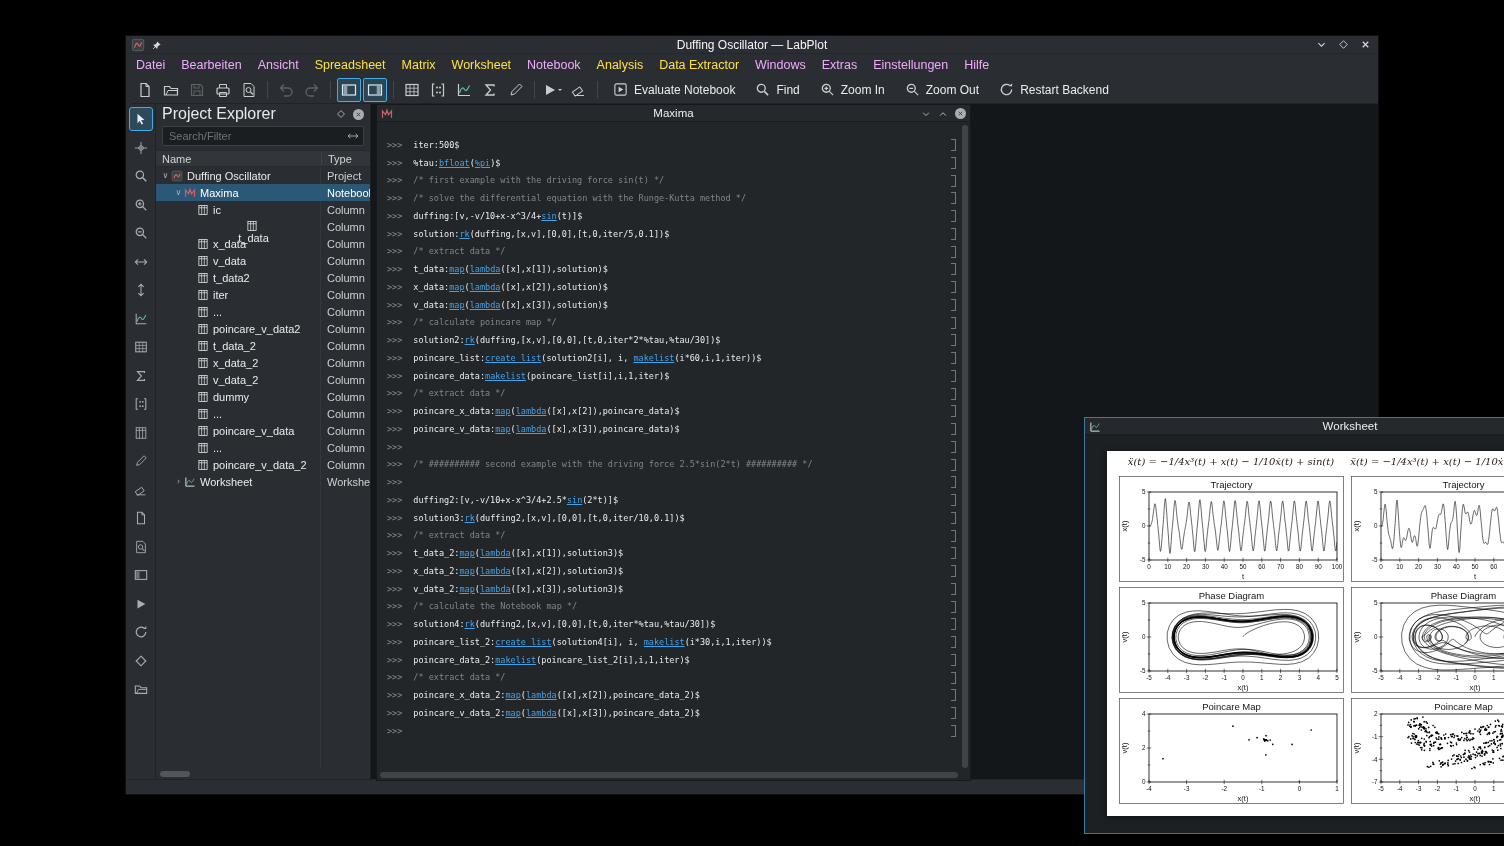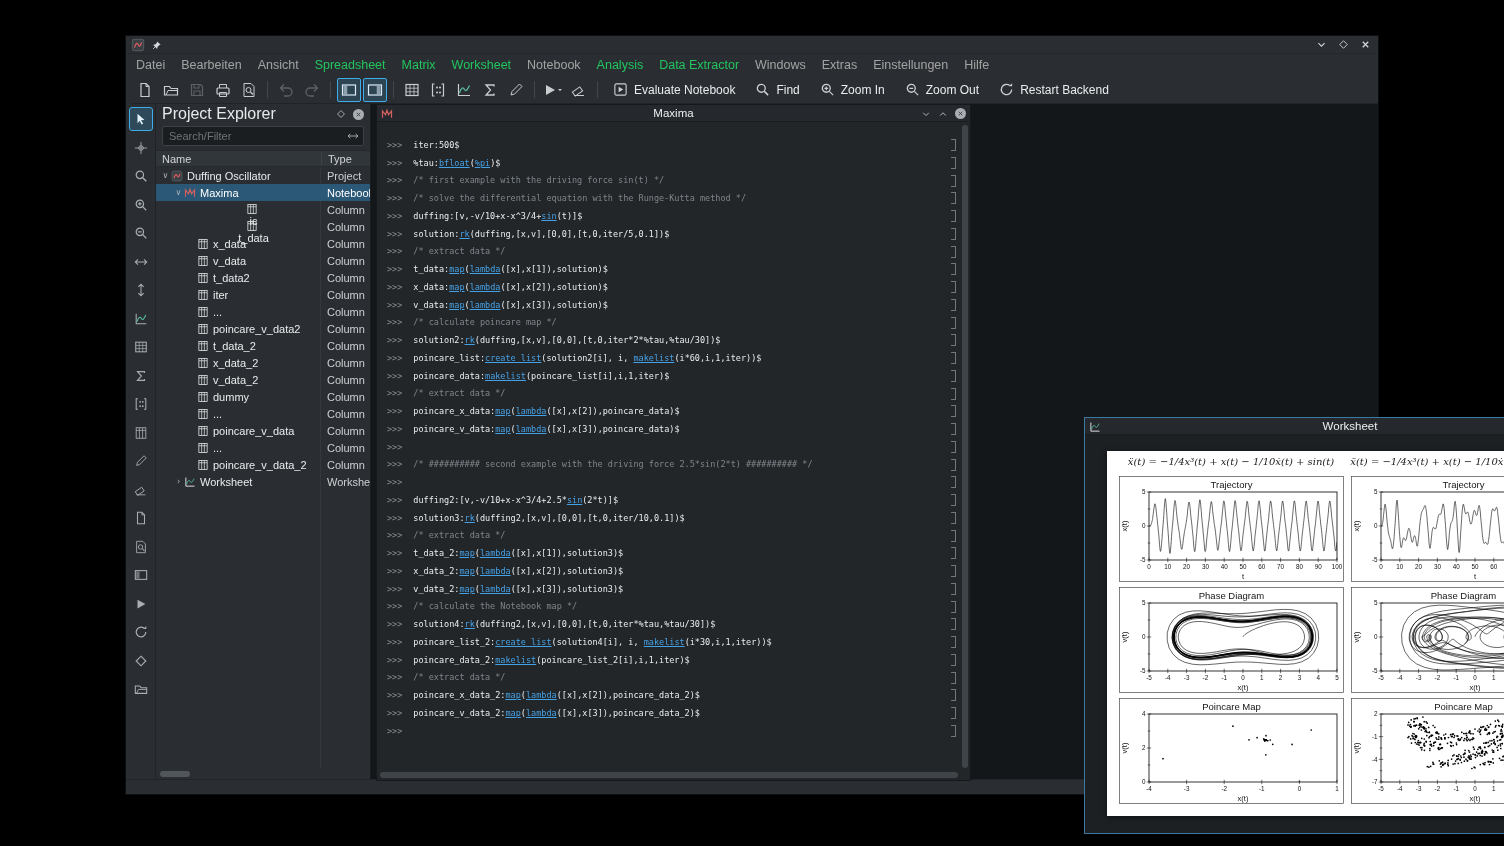--- a/index.html
+++ b/index.html
@@ -10,22 +10,22 @@
   svg{display:block}
   .ic16{width:16px;height:16px}.ic14{width:14px;height:14px}.ic12{width:12px;height:12px}
   .ic11{width:11px;height:11px}.ic10{width:10px;height:10px}.ic7{width:7px;height:7px}
   
   #titlebar{position:absolute;left:0;top:0;right:0;height:18px;background:#2a2e32;border-bottom:1px solid #24282b}
   .tb-left{position:absolute;left:5px;top:2px;display:flex;gap:6px;align-items:center;color:#d8dbde}
   .tb-title{position:absolute;left:0;right:0;top:2px;text-align:center;font-size:12px;color:#f4f5f6}
   .tb-btns{position:absolute;right:7px;top:3px;display:flex;gap:11px;align-items:center;color:#d4d7da}
   
   #menubar{position:absolute;left:2px;top:18px;right:0;height:22px;display:flex;align-items:center;font-size:12.5px;background:#2a2e32}
-  .menu-item{padding:2px 8px;color:#a3a3a3;border-radius:2px}
-  .menu-item.disabled{color:#22c55e}
+  .menu-item{padding:2px 8px;color:#f0abfc;border-radius:2px}
+  .menu-item.disabled{color:#fde047}
   
   #toolbar{position:absolute;left:6px;top:40px;right:0;height:28px;display:flex;align-items:center;background:#2a2e32;border-bottom:1px solid #202327}
   .tbtn{width:24px;height:24px;margin:0 1px;display:flex;align-items:center;justify-content:center;border-radius:2px;color:#c9cdd0;border:1px solid transparent}
   .tbtn.dim{opacity:.32}
   .tbtn.on{background:rgba(61,174,233,.18);border-color:#3daee9;color:#dcecf7}
   .tbtn .caret-ic{width:8px;height:8px;margin-left:-2px}
   .tsep{width:1px;height:17px;background:#42474c;margin:0 5px}
   .tact{display:flex;align-items:center;gap:6px;height:24px;padding:0 9px;margin:0 1px;font-size:12px;color:#e9ebec;border-radius:2px}
   .tact svg{width:15px;height:15px;color:#ccd0d3}
   
@@ -228,20 +228,21 @@
 
     <div id="titlebar">
       <div class="tb-left">
         <svg class="ic14">
             <use href="#s-labplot"></use>
           </svg>
         <svg class="ic11">
             <use href="#s-pin"></use>
           </svg>
       </div>
+      <div class="tb-title">Duffing Oscillator — LabPlot</div>
       <div class="tb-btns">
         <svg class="ic11">
             <use href="#s-chevD"></use>
           </svg>
         <svg class="ic11">
             <use href="#s-diamond"></use>
           </svg>
         <svg class="ic11">
             <use href="#s-x"></use>
           </svg>
@@ -530,21 +531,21 @@
             <div class="c1" style="padding-left: 17px;">
               <span class="arr">∨</span>
               <svg class="ticon">
                 <use href="#s-maxima"></use>
               </svg>
               <span class="nm">Maxima</span>
             </div>
             <div class="c2">Notebook</div>
           </div>
           <div class="trow">
-            <div class="c1" style="padding-left: 30px; flex-direction: column;">
+            <div class="c1" style="padding-left: 30px;">
               <span class="arr"></span>
               <svg class="ticon">
                 <use href="#s-column"></use>
               </svg>
               <span class="nm">ic</span>
             </div>
             <div class="c2">Column</div>
           </div>
           <div class="trow">
             <div class="c1" style="padding-left: 30px; flex-direction: column;">

